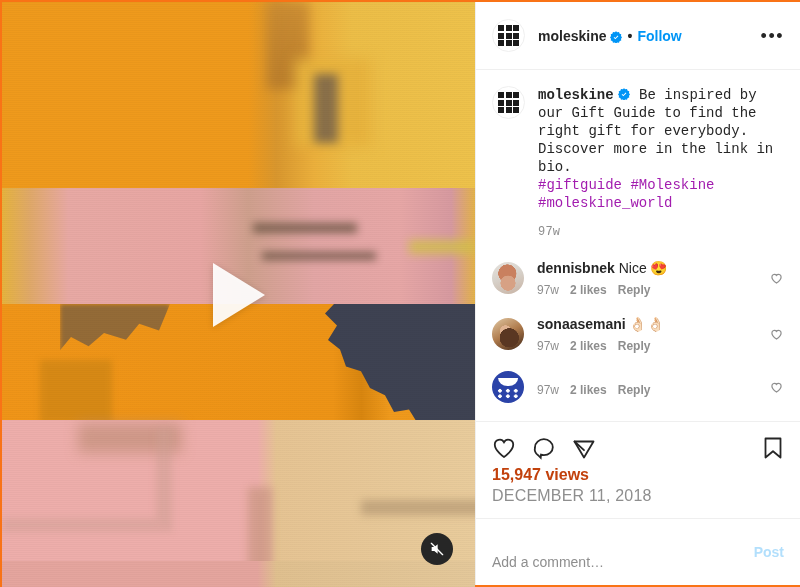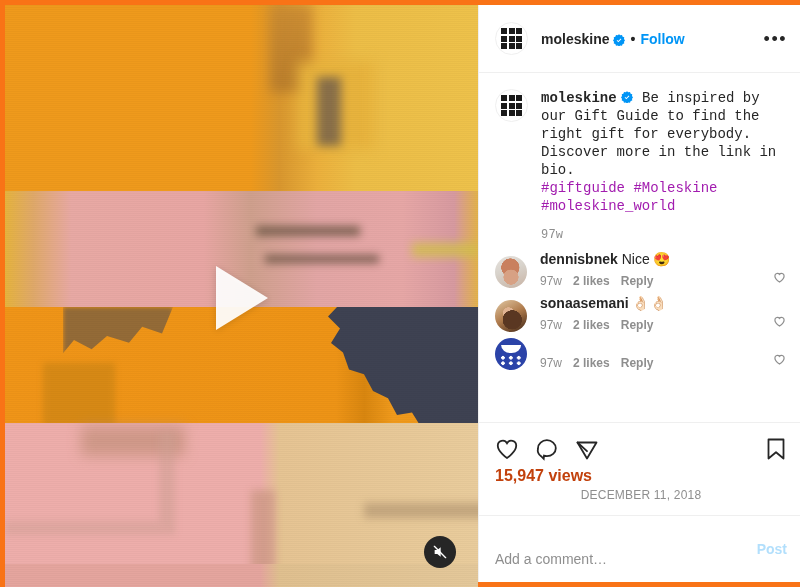--- a/index.html
+++ b/index.html
@@ -6,21 +6,21 @@
   html, body {
     width: 800px; height: 587px;
     background: #ffffff;
     font-family: "Liberation Sans", sans-serif;
     overflow: hidden;
   }
   .post {
     width: 800px; height: 587px;
     display: flex;
     background: #fff;
-    border: 5px solid #f97316;
+    border: 2px solid #f97316;
   }
 
   
   .media {
     position: relative;
     width: 473px;
     height: 585px;
     flex: 0 0 473px;
     overflow: hidden;
     background: #e8a33d;
@@ -105,35 +105,35 @@
   .scroll { flex:1 1 auto; overflow:hidden; padding:16px; }
 
   .caption-row { display:flex;font-family:Liberation Mono, monospace; }
   .cap-body { margin-left:13px; font-size:14px; line-height:18px; color:#262626; }
   .cap-user { font-weight:700; }
   .cap-text { }
   .tags { color:#a21caf; display:block; }
   .ts { color:#8e8e8e; font-size:11px; letter-spacing:.2px; margin-top:11px; display:block; text-transform:uppercase; }
   .ts.lower { text-transform:none; font-size:12px; }
 
-  .comment { display:flex; align-items:flex-end; margin-top:6px; }
+  .comment { display:flex; align-items:center; margin-top:18px; }
   .cavatar { width:32px; height:32px; border-radius:50%; flex:0 0 32px; overflow:hidden; position:relative; }
   .cbody { margin-left:13px; flex:1 1 auto; }
   .ctext { font-size:14px; line-height:18px; color:#262626; }
   .cuser { font-weight:700; }
   .cmeta { margin-top:6px; font-size:12px; color:#8e8e8e; display:flex; gap:11px; }
   .cmeta span.act { font-weight:600; cursor:pointer; }
   .clike { flex:0 0 14px; margin-left:8px; margin-top:3px; cursor:pointer; }
 
   .actions { border-top:1px solid #efefef; padding:6px 16px 0; flex:0 0 auto; }
   .actrow { display:flex; align-items:center; padding:8px 0 4px; }
   .actrow .ic { margin-right:16px; cursor:pointer; display:flex; }
   .actrow .save { margin-left:auto; margin-right:0; }
   .views { font-size:16px; font-weight:600; color:#c2410c; padding:2px 0 3px; }
-  .date { font-size:12px; color:#8e8e8e; letter-spacing:.2px; text-transform:uppercase; padding-bottom:13px;text-align:center; }
+  .date { font-size:16px; color:#8e8e8e; letter-spacing:.2px; text-transform:uppercase; padding-bottom:13px; }
 
   .addbar { border-top:1px solid #efefef; display:flex; align-items:center; padding:15px 16px; flex:0 0 auto; }
   .addbar input {
     flex:1 1 auto; border:none; outline:none;
     font-size:14px; color:#262626; font-family:"Liberation Sans", sans-serif;
     background:transparent;
     margin-top:20px;
   }
   .addbar input::placeholder { color:#8e8e8e; }
   .postbtn { color:#b2dffc; font-weight:600; font-size:14px; cursor:pointer; }

